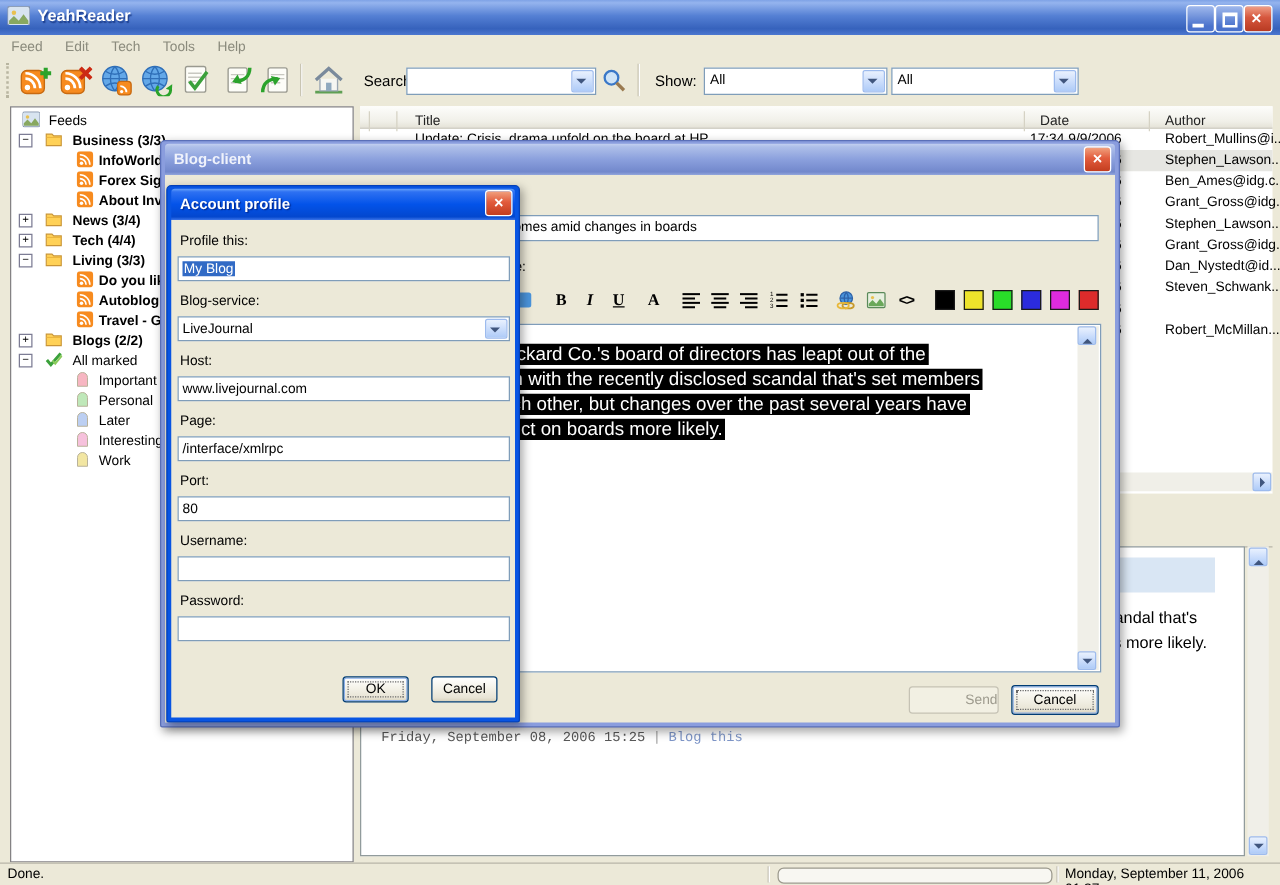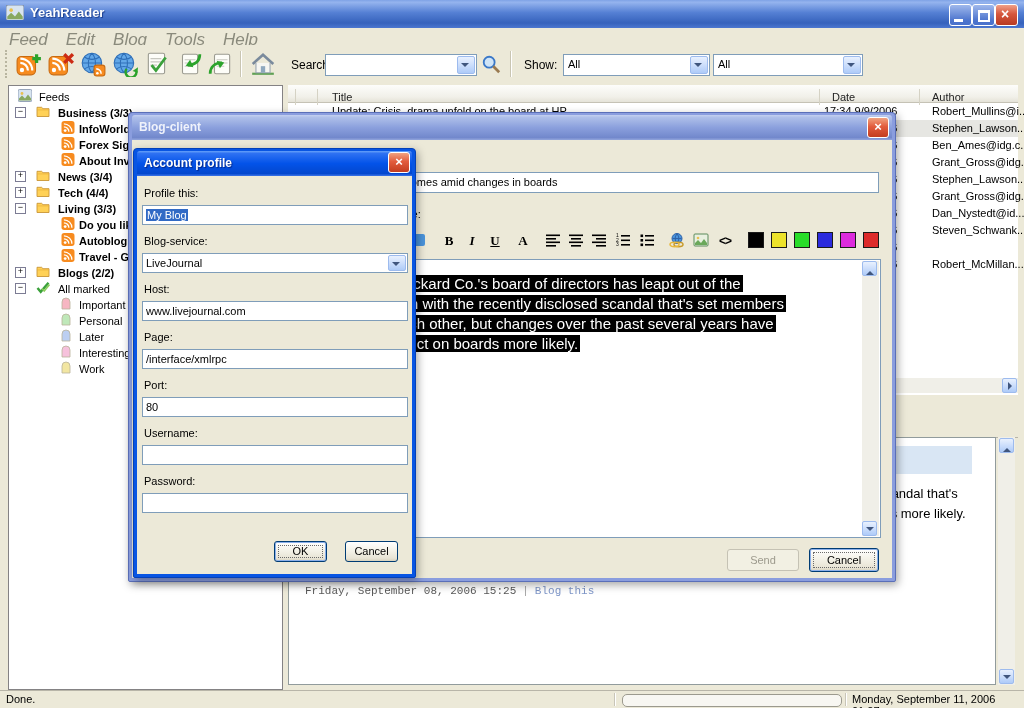--- a/index.html
+++ b/index.html
@@ -14,21 +14,21 @@
   .winbtn{position:absolute;top:4px;width:21px;height:20px;border:1px solid #fff;border-radius:3px;
     background:linear-gradient(180deg,#9FB8EC,#4A72CC 80%);}
   #btn-min{right:52px}#btn-restore{right:29px}
   #btn-close{right:6px;background:linear-gradient(180deg,#F0A088,#D6573E 45%,#B83A22);}
   .winglyph{position:absolute;color:#fff;font-weight:bold;}
   #btn-min .winglyph{left:4px;bottom:3px;width:9px;height:3px;background:#fff;}
   #btn-restore .winglyph{left:5px;top:5px;width:8px;height:7px;border:2px solid #fff;border-top-width:3px;}
   #btn-close .winglyph{left:5px;top:1px;font-size:14px;}
 
   #menubar{position:absolute;left:0;top:28px;width:1024px;height:17px;background:#ECE9D8;}
-  .menu-item{display:inline-block;padding:2px 9px 0 9px;font-size:17px;color:#8A8A7C;font-style:italic;}
+  .menu-item{display:inline-block;padding:2px 9px 0 9px;font-size:11px;color:#8A8A7C;}
 
   #toolbar{position:absolute;left:0;top:45px;width:1024px;height:38px;background:#ECE9D8;}
   #tb-grip{position:absolute;left:5px;top:5px;bottom:5px;width:3px;border-left:2px dotted #B8B5A0;}
   .tb-icon{position:absolute;top:6px;width:26px;height:26px;}
   .tb-icon svg{width:100%;height:100%;display:block;}
   .tb-sep{position:absolute;top:6px;width:1px;height:26px;background:#C9C5B2;border-right:1px solid #fff;}
   .tb-label{position:absolute;top:13px;font-size:12px;color:#000;}
   .combo{position:absolute;top:9px;height:20px;background:#fff;border:1px solid #7F9DB9;font-size:11px;}
   .combo .val{position:absolute;left:4px;top:3px;white-space:nowrap;}
   .combo input{position:absolute;left:2px;top:1px;right:20px;bottom:1px;border:none;outline:none;font:11px "Liberation Sans",sans-serif;}
@@ -109,21 +109,21 @@
   .swatch{position:absolute;top:119px;width:16px;height:16px;border:1px solid #1A1A1A;box-sizing:border-box;}
   #bc-editor{position:absolute;left:202px;top:146px;width:550px;height:279px;background:#fff;border:1px solid #7F9DB9;box-sizing:border-box;}
   #bc-body{position:absolute;left:6px;top:14px;width:510px;font-size:15px;line-height:20px;}
   .selline span{background:#000;color:#fff;padding:0 2px;}
   #bc-editor-vscroll{position:absolute;right:1px;top:1px;bottom:1px;width:17px;background:#F0EFE8;}
   .xp-btn{position:absolute;border:1px solid #003C74;border-radius:3px;box-sizing:border-box;
     background:linear-gradient(180deg,#FFFFFF,#F4F2E8 45%,#E8E4D5 85%,#D8D2BD);
     font-size:11px;color:#000;text-align:center;}
   .xp-btn.default{box-shadow:inset 0 0 0 1px #8CB0EA;}
   .xp-btn.default i{position:absolute;inset:3px;border:1px dotted #6A6A6A;font-style:normal;}
-  .xp-btn.disabled{color:#9D9A8D;border-color:#C5C2B4;background:#F2F0E3;box-shadow:none;}
+  .xp-btn.disabled{color:#9D9A8D;border-color:#C5C2B4;background:#F2F0E3;box-shadow:none;text-align:right;}
   #bc-send{left:598px;top:436px;width:72px;height:22px;line-height:20px;}
   #bc-cancel{left:680px;top:435px;width:70px;height:24px;line-height:22px;}
 
   #acct-dlg{left:133px;top:148px;width:283px;height:430px;background:#0855E3;border:1px solid #0340B8;border-radius:4px 4px 2px 2px;box-sizing:border-box;z-index:20;}
   #acct-dlg .dtitle{background:linear-gradient(180deg,#66A1F9 0%,#2E71F2 10%,#0353E9 50%,#0347CE 90%,#3C74E8 100%);color:#fff;text-shadow:1px 1px 1px #00268A;}
   #acct-dlg .dclose{right:5px;top:3px;}
   .af-label{position:absolute;left:10px;font-size:11px;color:#000;}
   .af-input{position:absolute;left:8px;width:266px;height:20px;background:#fff;border:1px solid #7F9DB9;box-sizing:border-box;
     font-size:11px;line-height:18px;padding-left:3px;}
   .af-input .seltext{background:#316AC5;color:#fff;padding:0 1px;}
@@ -160,21 +160,21 @@
         <span class="winglyph"></span>
       </span>
     <span class="winbtn" id="btn-restore">
         <span class="winglyph"></span>
       </span>
     <span class="winbtn" id="btn-close">
         <span class="winglyph">×</span>
       </span>
   </div>
 
-  <div id="menubar"><span class="menu-item">Feed</span><span class="menu-item">Edit</span><span class="menu-item">Blog</span><span class="menu-item">Tools</span><span class="menu-item">Help</span></div>
+  <div id="menubar"><span class="menu-item">Feed</span><span class="menu-item">Edit</span><span class="menu-item">Tech</span><span class="menu-item">Tools</span><span class="menu-item">Help</span></div>
 
   <div id="toolbar">
     <span id="tb-grip"></span>
     <span class="tb-icon" style="left:16px">
       <svg viewBox="0 0 24 24">
           <rect x="1" y="5" width="17" height="17" rx="4" fill="#F78B1F" stroke="#C86A10"></rect>
           <circle cx="5.5" cy="17.5" r="2" fill="#fff"></circle>
           <path d="M4 11a7 7 0 0 1 7 7" stroke="#fff" stroke-width="2" fill="none"></path>
           <path d="M4 7a11 11 0 0 1 11 11" stroke="#fff" stroke-width="2" fill="none"></path>
           <path d="M19 3v8M15 7h8" stroke="#2BA32B" stroke-width="3"></path>

